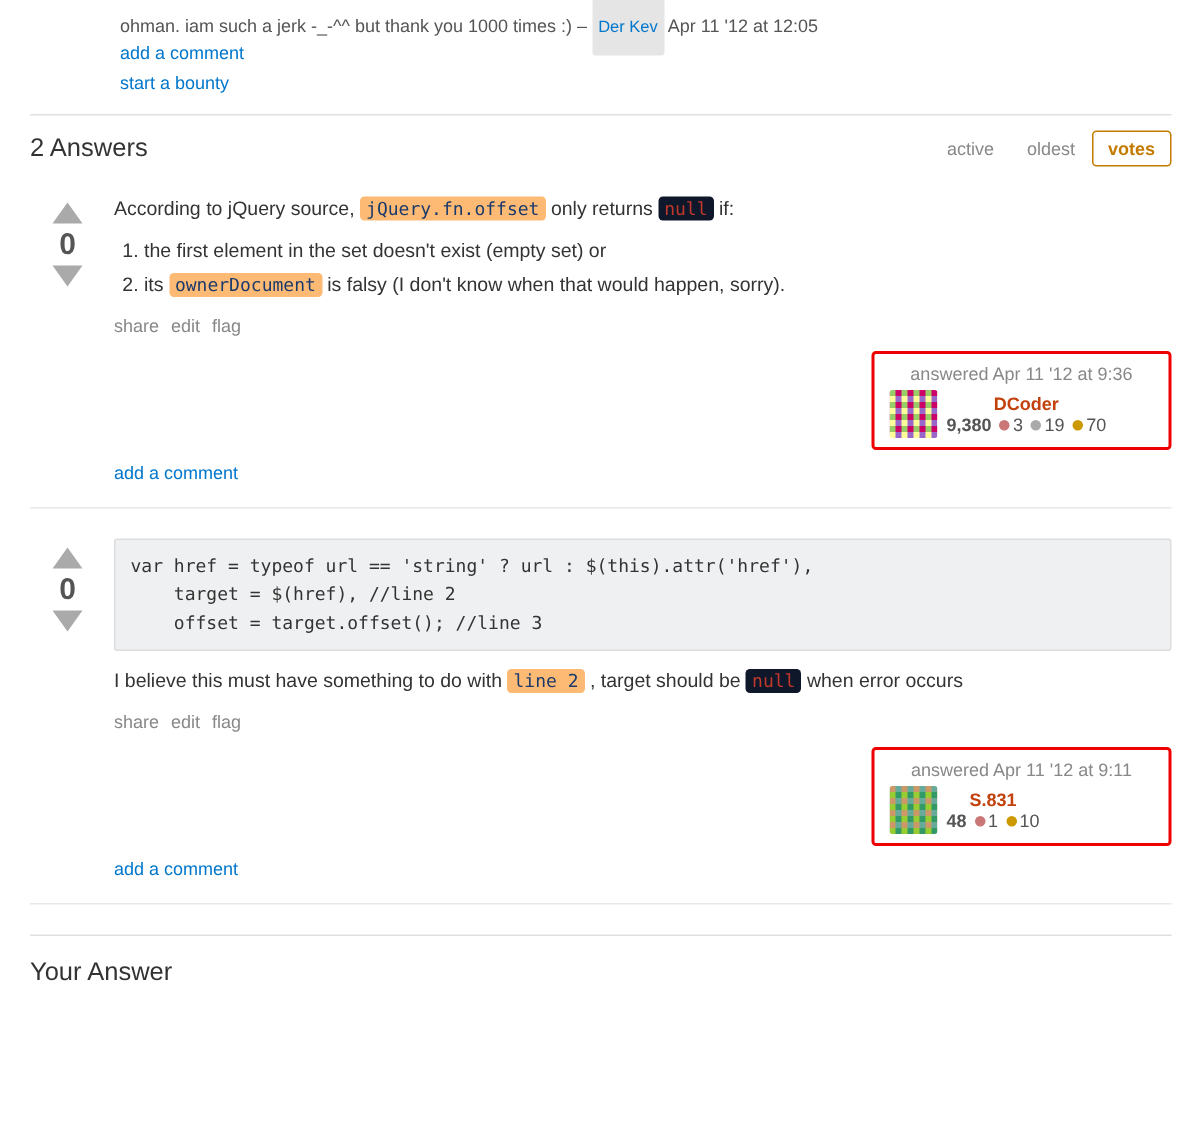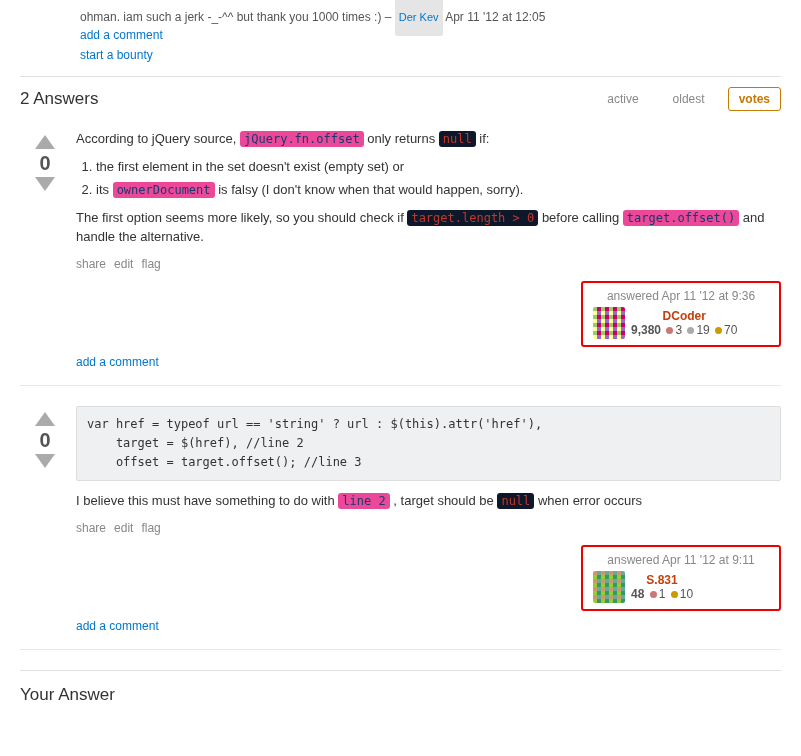--- a/index.html
+++ b/index.html
@@ -10,40 +10,40 @@
     .comment-line { color: #555; font-size: 12px; margin-bottom: 4px; padding-left: 60px; }
     .comment-line a { color: #07c; text-decoration: none; }
     .user-link { background: #e5e5e5; padding: 13px 4px; border-radius: 2px; font-size: 11px; color: #07c; }
 
     .add-comment-link { color: #07c; font-size: 12px; text-decoration: none; padding-left: 60px; display: block; margin-bottom: 6px; }
 
     .start-bounty-link { color: #07c; font-size: 12px; text-decoration: none; padding-left: 60px; display: block; margin-bottom: 14px; }
 
     .answers-header { display: flex; align-items: center; border-top: 1px solid #e0e0e0; padding: 10px 0 8px 0; margin-bottom: 10px; }
     .answers-count { font-size: 17px; font-weight: normal; color: #333; flex: 1; }
-    .sort-tabs { display: flex; gap: 12px; }
+    .sort-tabs { display: flex; gap: 0; }
     .sort-tab { padding: 4px 10px; font-size: 12px; color: #888; cursor: pointer; text-decoration: none; border: 1px solid transparent; }
     .sort-tab.active-tab { color: #c47a00; border: 1px solid #c47a00; border-radius: 3px; font-weight: bold; }
 
     .answer-block { display: flex; margin-bottom: 20px; padding-bottom: 16px; border-bottom: 1px solid #e8e8e8; }
     .vote-col { display: flex; flex-direction: column; align-items: center; width: 50px; flex-shrink: 0; padding-top: 6px; }
     .vote-arrow-up { width: 0; height: 0; border-left: 10px solid transparent; border-right: 10px solid transparent; border-bottom: 14px solid #aaa; cursor: pointer; margin-bottom: 4px; }
     .vote-arrow-down { width: 0; height: 0; border-left: 10px solid transparent; border-right: 10px solid transparent; border-top: 14px solid #aaa; cursor: pointer; margin-top: 4px; }
     .vote-count { font-size: 20px; color: #555; font-weight: bold; line-height: 1; }
 
     .answer-content { flex: 1; padding-left: 6px; }
 
     .answer-text { font-size: 13px; color: #333; line-height: 1.5; margin-bottom: 10px; }
     .answer-text ol { margin-left: 20px; margin-top: 6px; }
     .answer-text li { margin-bottom: 4px; }
     .answer-text p { margin-bottom: 8px; }
 
     code { background: #eff0f1; padding: 1px 4px; border-radius: 3px; font-family: Consolas, monospace; font-size: 12px; color: #333; }
     code.red-highlight { background: #0f172a; color: #c0392b; }
-    code.blue-highlight { background: #ec4899; color: #1a3a6b; }
+    code.blue-highlight { background: #fdba74; color: #1a3a6b; }
 
     .code-block { background: #eff0f1; border: 1px solid #ddd; padding: 8px 10px; font-family: Consolas, monospace; font-size: 12px; color: #333; margin-bottom: 10px; line-height: 1.6; border-radius: 2px; }
 
     .answer-actions { display: flex; gap: 8px; margin-bottom: 10px; }
     .answer-actions a { color: #888; font-size: 12px; text-decoration: none; }
 
     .answer-meta-row { display: flex; justify-content: flex-end; }
     .answer-meta-box { border: 2px solid #e00; border-radius: 3px; padding: 6px 10px; font-size: 12px; min-width: 200px; text-align: center; }
     .answered-label { color: #888; margin-bottom: 4px; }
     .user-info { display: flex; align-items: center; gap: 6px; }
@@ -97,27 +97,20 @@
           <span>According to jQuery source,</span>
           <code class="blue-highlight">jQuery.fn.offset</code>
           <span>only returns</span>
           <code class="red-highlight">null</code>
           <span>if:</span>
         </p>
         <ol>
           <li><span>the first element in the set doesn't exist (empty set) or</span></li>
           <li>its <code class="blue-highlight">ownerDocument</code> <span>is falsy (I don't know when that would happen, sorry).</span></li>
         </ol>
-        <p style="margin-top:8px;">
-          <span>The first option seems more likely, so you should check if</span>
-          <code class="red-highlight">target.length &gt; 0</code>
-          <span>before calling</span>
-          <code class="blue-highlight">target.offset()</code>
-          <span>and handle the alternative.</span>
-        </p>
       </div>
 
       <div class="answer-actions">
         <a href="#">share</a>
         <a href="#">edit</a>
         <a href="#">flag</a>
       </div>
 
       <div class="answer-meta-row">
         <div class="answer-meta-box">

